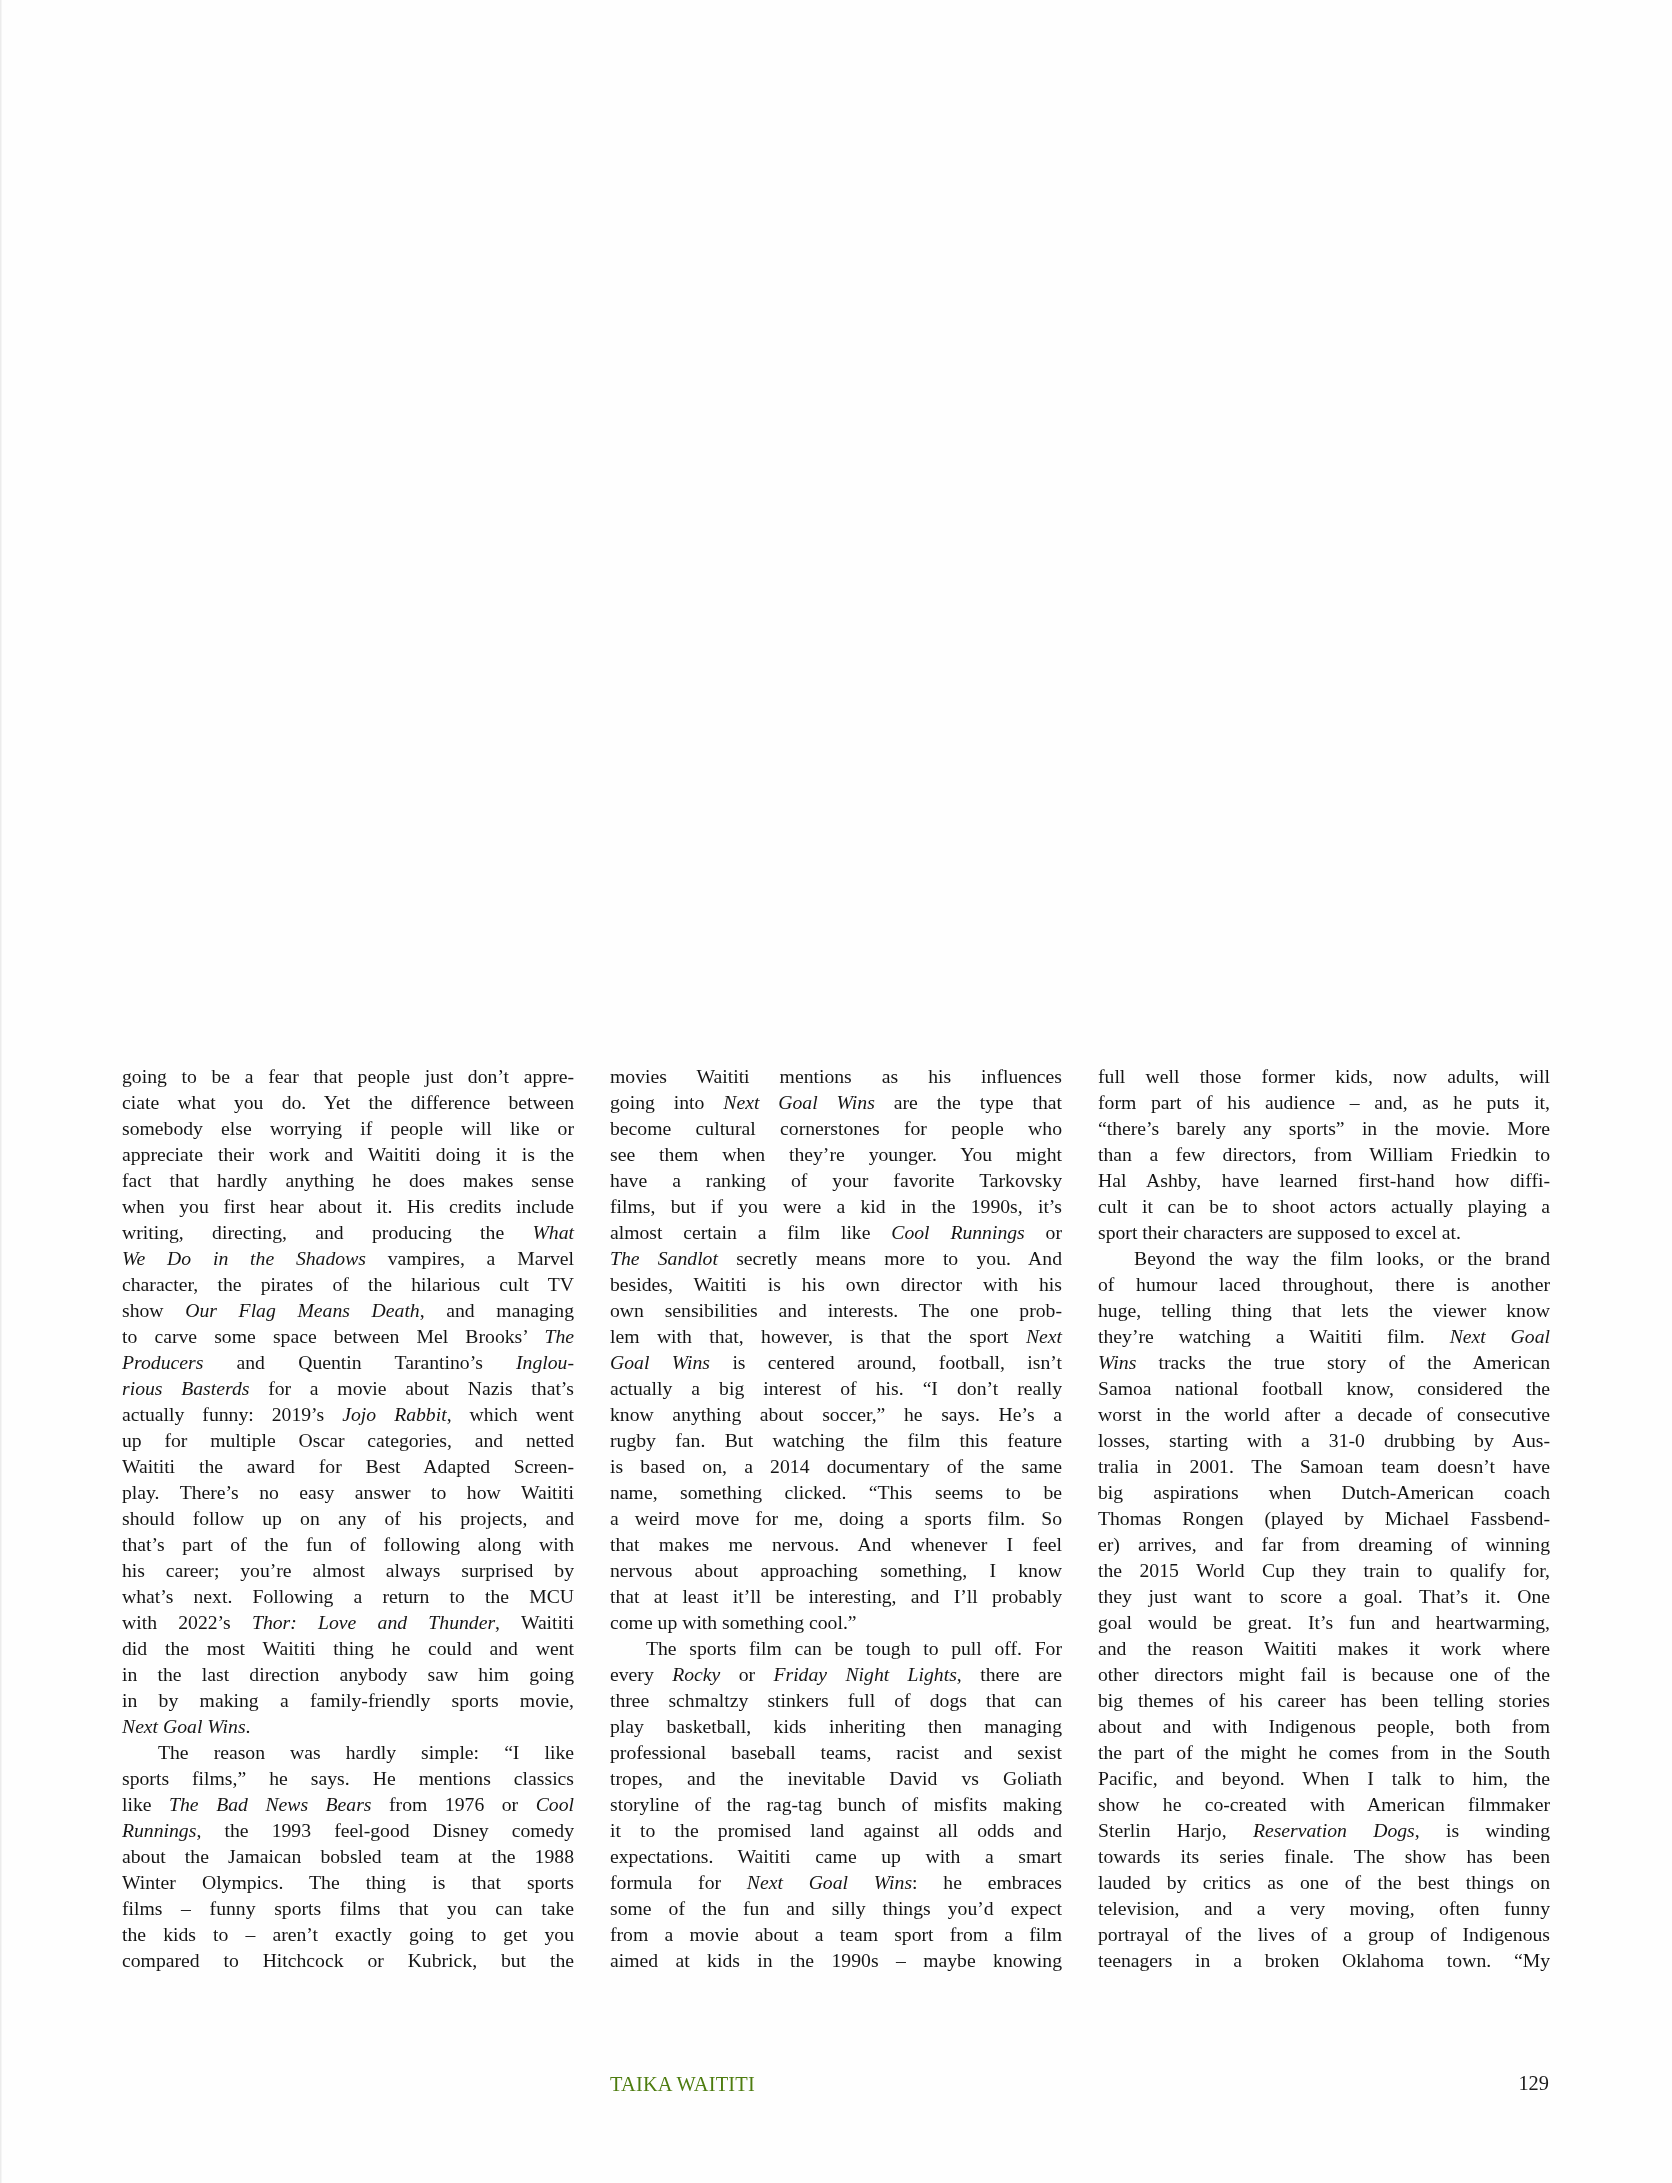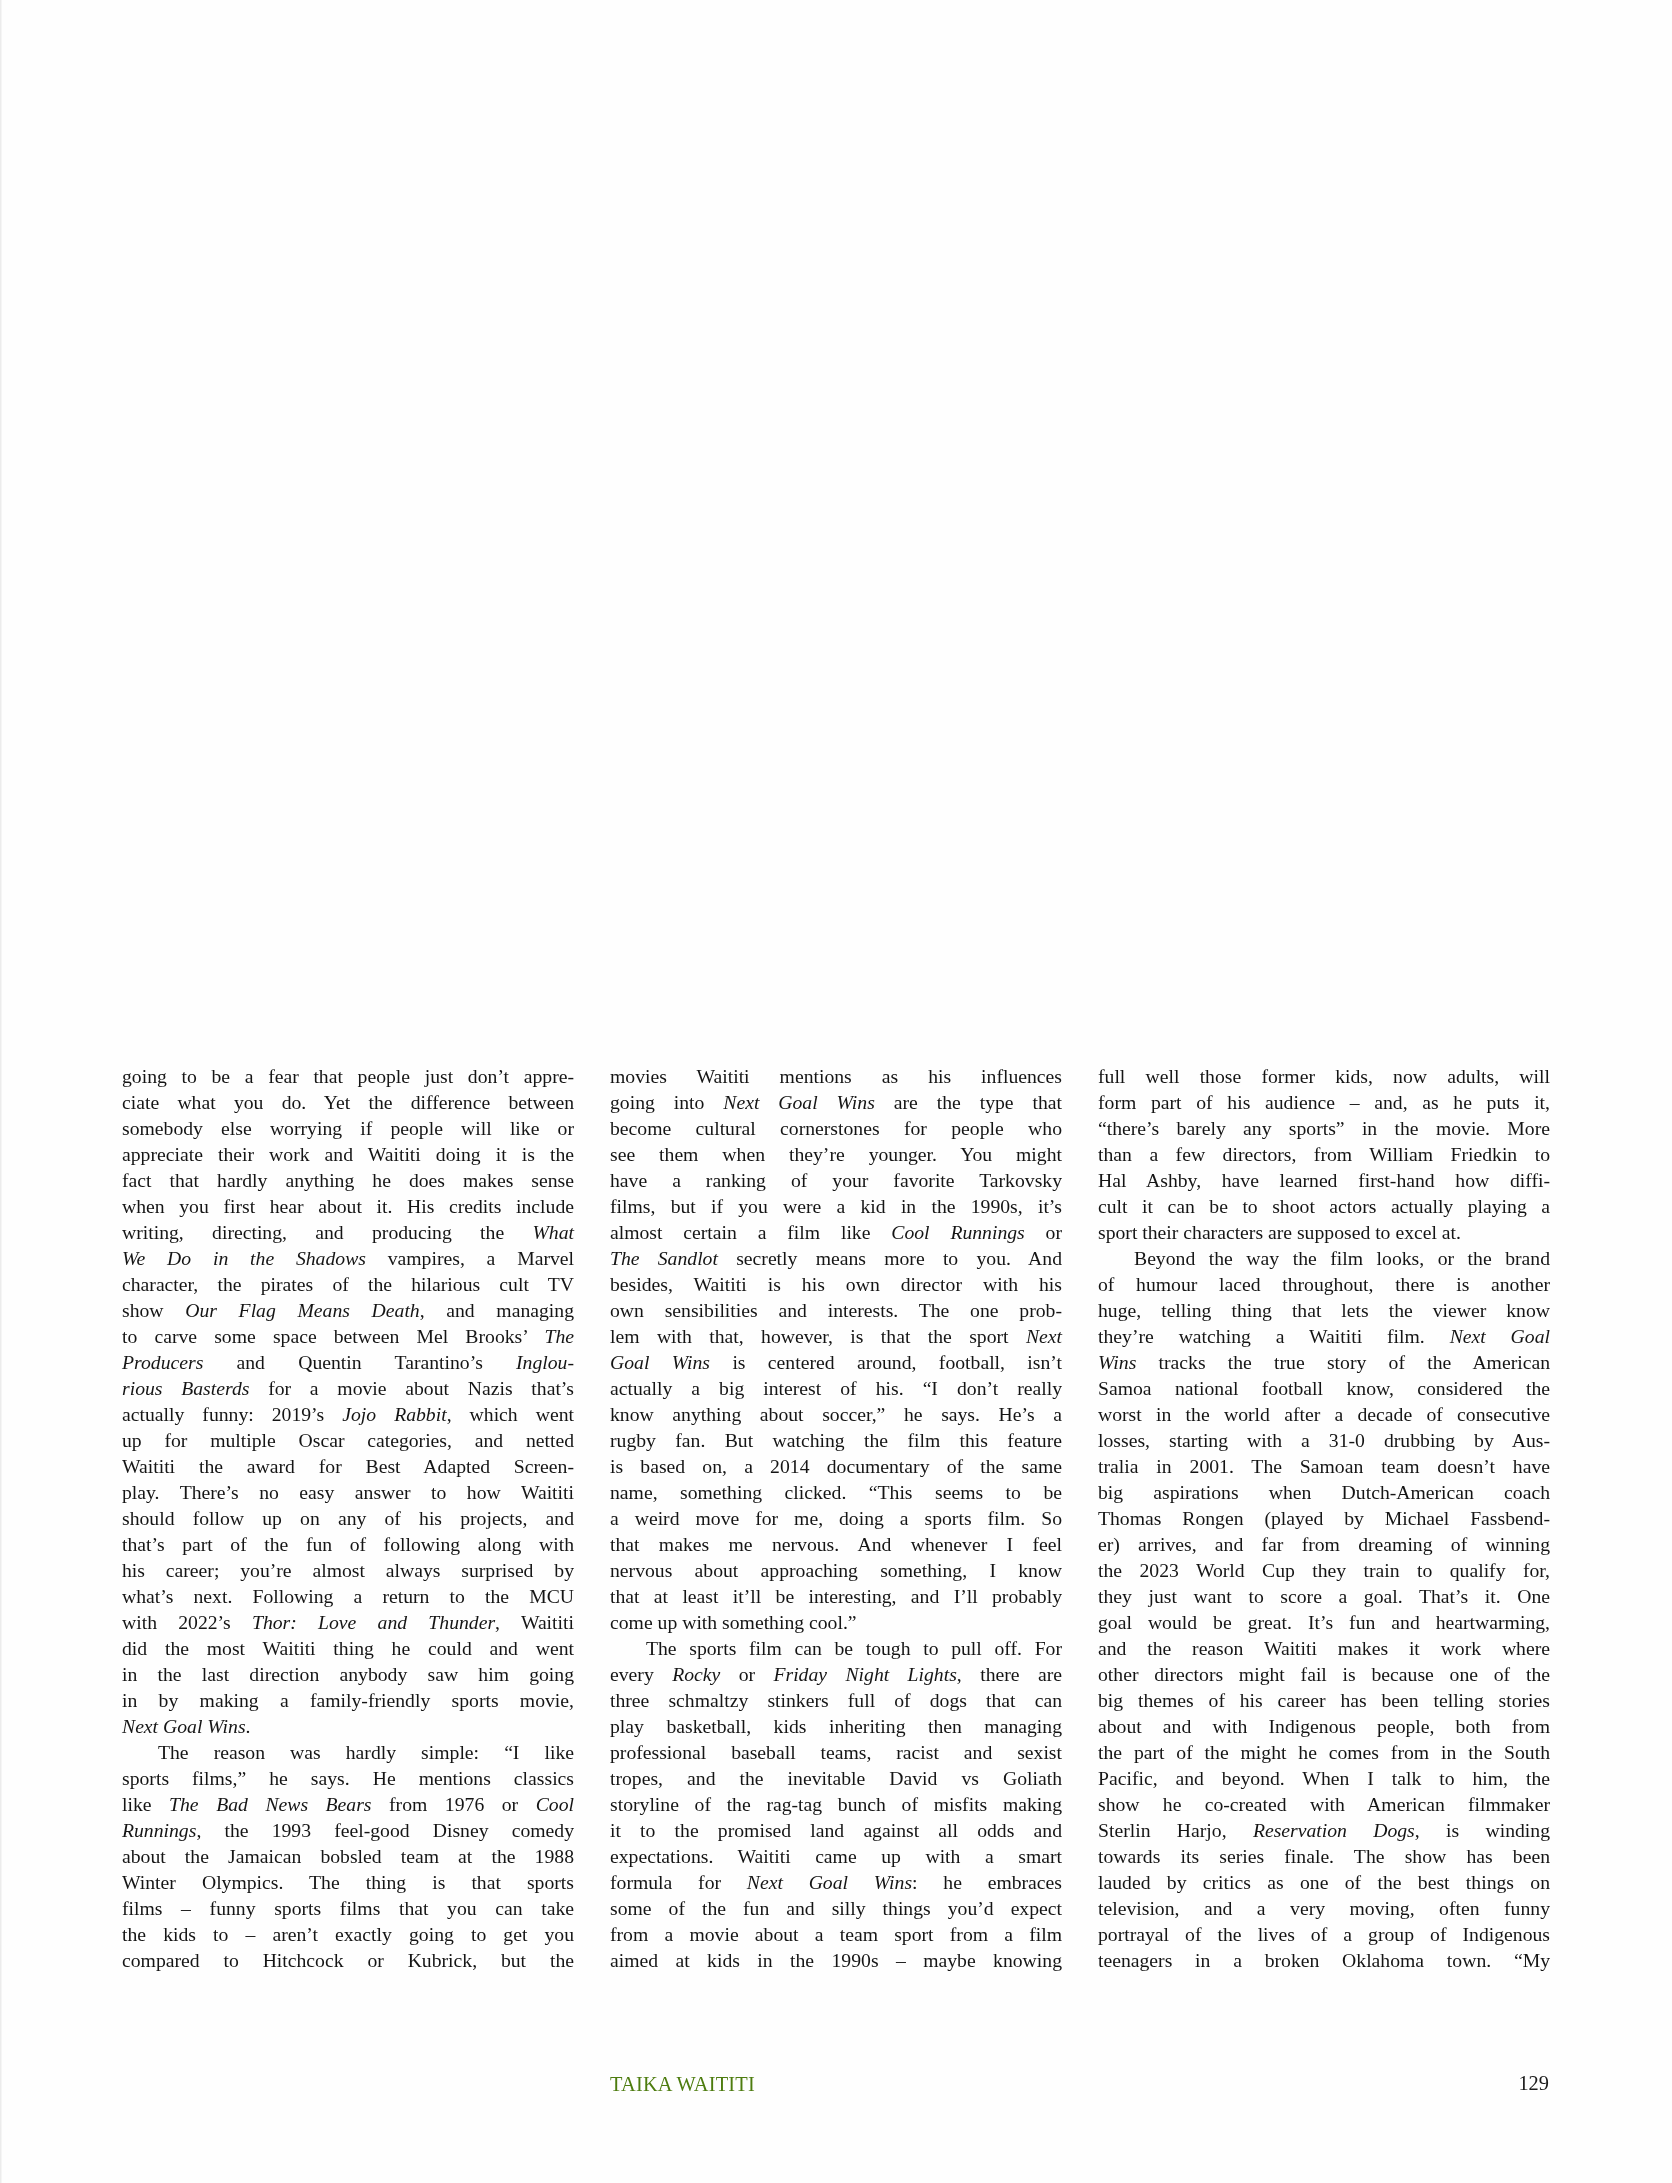--- a/index.html
+++ b/index.html
@@ -145,21 +145,21 @@
         <div class="line">huge, telling thing that lets the viewer know</div>
         <div class="line">they’re watching a Waititi film. <em>Next Goal</em></div>
         <div class="line"><em>Wins</em> tracks the true story of the American</div>
         <div class="line">Samoa national football know, considered the</div>
         <div class="line">worst in the world after a decade of consecutive</div>
         <div class="line">losses, starting with a 31-0 drubbing by Aus-</div>
         <div class="line">tralia in 2001. The Samoan team doesn’t have</div>
         <div class="line">big aspirations when Dutch-American coach</div>
         <div class="line">Thomas Rongen (played by Michael Fassbend-</div>
         <div class="line">er) arrives, and far from dreaming of winning</div>
-        <div class="line">the 2023 World Cup they train to qualify for,</div>
+        <div class="line">the 2015 World Cup they train to qualify for,</div>
         <div class="line">they just want to score a goal. That’s it. One</div>
         <div class="line">goal would be great. It’s fun and heartwarming,</div>
         <div class="line">and the reason Waititi makes it work where</div>
         <div class="line">other directors might fail is because one of the</div>
         <div class="line">big themes of his career has been telling stories</div>
         <div class="line">about and with Indigenous people, both from</div>
         <div class="line">the part of the might he comes from in the South</div>
         <div class="line">Pacific, and beyond. When I talk to him, the</div>
         <div class="line">show he co-created with American filmmaker</div>
         <div class="line">Sterlin Harjo, <em>Reservation Dogs</em>, is winding</div>

